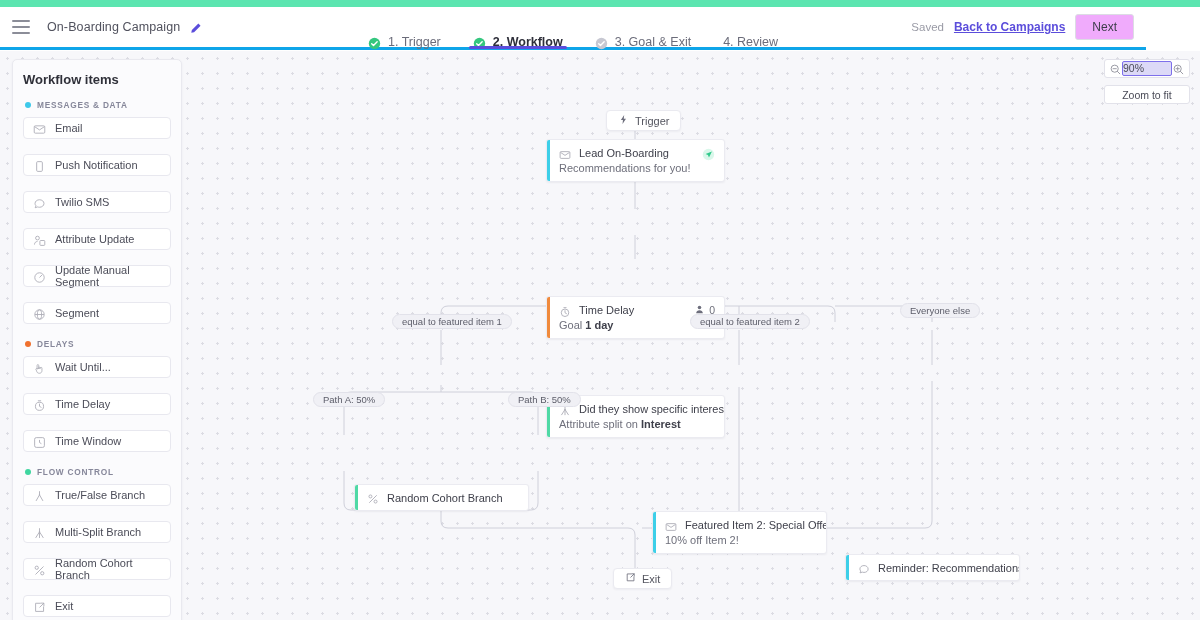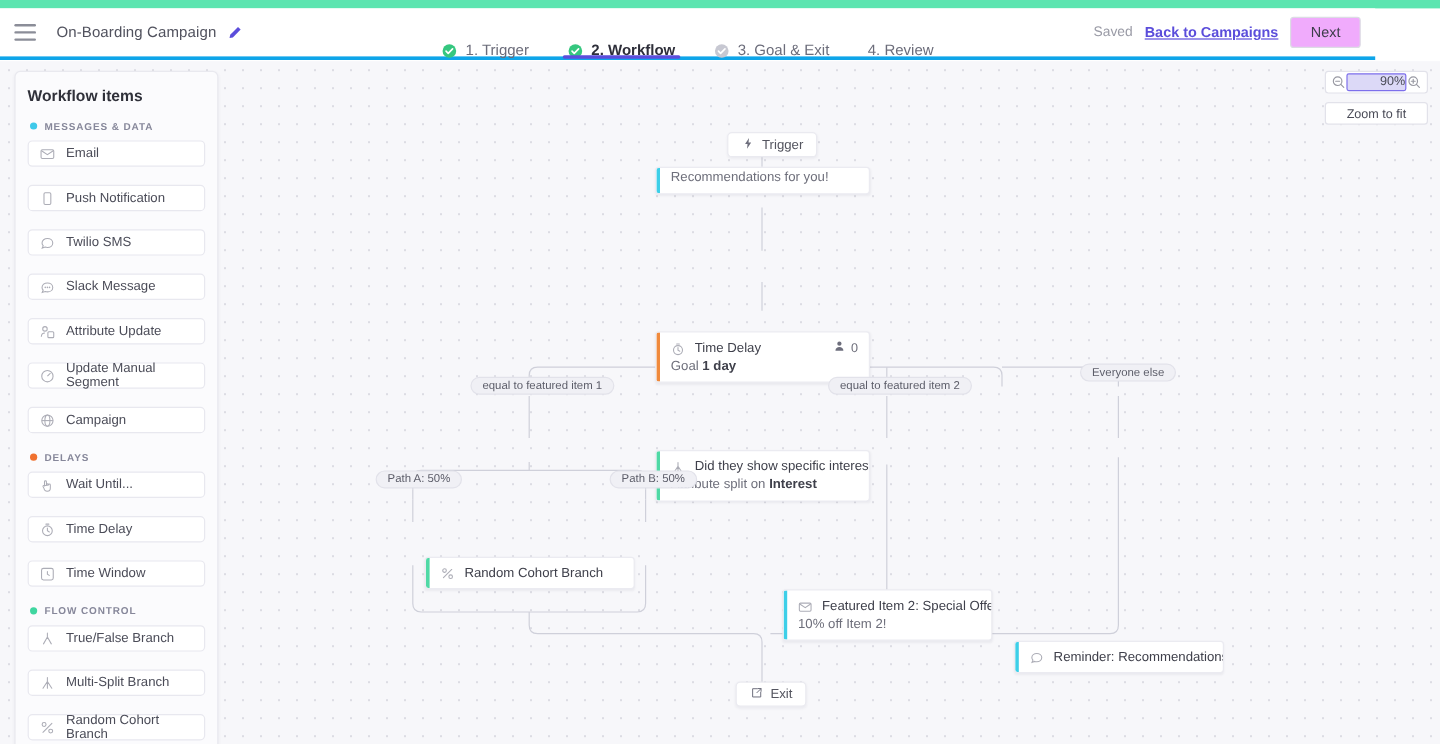--- a/index.html
+++ b/index.html
@@ -107,21 +107,21 @@
 
   
   .zoom-wrap { position: absolute; top: 8px; right: 10px; width: 86px; }
   .zoom-row {
     display: flex; align-items: center; justify-content: space-between;
     background: #ffffff; border: 1px solid #e2e2ea; border-radius: 3px;
     height: 19px; padding: 0 4px;
   }
   .zoom-btn { width: 13px; height: 13px; cursor: pointer; opacity: .7; }
   .zoom-val {
-    font-size: 10.5px; color: #4a4b57; text-align: right;
+    font-size: 10.5px; color: #4a4b57; text-align: left;
     background: #dcd9f7; border: 1px solid #7d6feb; border-radius: 2px;
     width: 56px; height: 15px; line-height: 13px; cursor: text;
   }
   .zoom-fit {
     margin-top: 7px; width: 86px; height: 19px;
     background: #ffffff; border: 1px solid #e2e2ea; border-radius: 3px;
     font-size: 10.5px; color: #4a4b57; cursor: pointer;
   }
 
   
@@ -288,31 +288,20 @@
         <span class="wf-icn">
           <svg viewBox="0 0 16 16" width="13" height="13">
               <path d="M13.5 8c0 2.7-2.5 4.6-5.5 4.6-.8 0-1.6-.1-2.3-.4l-3 1 1-2.4C2.9 10 2.5 9 2.5 8c0-2.7 2.5-4.6 5.5-4.6S13.5 5.3 13.5 8z" fill="none" stroke="#7a7b8a" stroke-width="1.1"></path>
             </svg>
         </span>
         <span class="wf-label">Twilio SMS</span>
       </div>
       <div class="wf-item">
         <span class="wf-icn">
           <svg viewBox="0 0 16 16" width="13" height="13">
-              <path d="M13.5 8c0 2.7-2.5 4.6-5.5 4.6-.8 0-1.6-.1-2.3-.4l-3 1 1-2.4C2.9 10 2.5 9 2.5 8c0-2.7 2.5-4.6 5.5-4.6S13.5 5.3 13.5 8z" fill="none" stroke="#7a7b8a" stroke-width="1.1"></path>
-              <circle cx="5.8" cy="8" r=".8" fill="#7a7b8a"></circle>
-              <circle cx="8" cy="8" r=".8" fill="#7a7b8a"></circle>
-              <circle cx="10.2" cy="8" r=".8" fill="#7a7b8a"></circle>
-            </svg>
-        </span>
-        <span class="wf-label">Slack Message</span>
-      </div>
-      <div class="wf-item">
-        <span class="wf-icn">
-          <svg viewBox="0 0 16 16" width="13" height="13">
               <circle cx="5.5" cy="5" r="2.3" fill="none" stroke="#7a7b8a" stroke-width="1.1"></circle>
               <path d="M1.8 13c0-2.3 1.7-3.8 3.7-3.8" fill="none" stroke="#7a7b8a" stroke-width="1.1"></path>
               <rect x="8.5" y="8" width="6" height="6" rx="1" fill="none" stroke="#7a7b8a" stroke-width="1.1"></rect>
             </svg>
         </span>
         <span class="wf-label">Attribute Update</span>
       </div>
       <div class="wf-item">
         <span class="wf-icn">
           <svg viewBox="0 0 16 16" width="13" height="13">
@@ -323,21 +312,21 @@
         <span class="wf-label">Update Manual Segment</span>
       </div>
       <div class="wf-item">
         <span class="wf-icn">
           <svg viewBox="0 0 16 16" width="13" height="13">
               <circle cx="8" cy="8" r="5.8" fill="none" stroke="#7a7b8a" stroke-width="1.1"></circle>
               <ellipse cx="8" cy="8" rx="2.6" ry="5.8" fill="none" stroke="#7a7b8a" stroke-width="1.1"></ellipse>
               <path d="M2.4 8h11.2" stroke="#7a7b8a" stroke-width="1.1"></path>
             </svg>
         </span>
-        <span class="wf-label">Campaign</span>
+        <span class="wf-label">Segment</span>
       </div>
 
       <div class="group-head">
         <span class="dot" style="background:#f0712f"></span>
         <span>DELAYS</span>
       </div>
       <div class="wf-item">
         <span class="wf-icn">
           <svg viewBox="0 0 16 16" width="13" height="13">
               <path d="M5 9V4.2a1 1 0 012 0V8m0-.6a1 1 0 012 0V8m0-.4a1 1 0 012 0v3.2c0 1.8-1.3 3.1-3.2 3.1S4.5 12.6 4.5 11L3.6 9.4a.9.9 0 011.4-1.1z" fill="none" stroke="#7a7b8a" stroke-width="1.05"></path>
@@ -431,20 +420,35 @@
           <svg viewBox="0 0 16 16" width="11" height="11">
               <path d="M9 1.5L4.2 8.8h3L6.6 14.5 11.6 7H8.4z" fill="#6d6e7c"></path>
             </svg>
         </span>
         <span>Trigger</span>
       </div>
     </div>
 
     <div class="node card" style="left:546px; top:88px; width:179px;">
       <span class="accent" style="background:#3dcfe8"></span>
+      <div class="card-row1">
+        <span class="wf-icn">
+          <svg viewBox="0 0 16 16" width="12" height="12">
+              <rect x="1.5" y="3.5" width="13" height="9" rx="1.3" fill="none" stroke="#7a7b8a" stroke-width="1.2"></rect>
+              <path d="M2 4.5l6 4 6-4" fill="none" stroke="#7a7b8a" stroke-width="1.2"></path>
+            </svg>
+        </span>
+        <span class="card-title">Lead On-Boarding</span>
+        <span class="status-badge">
+          <svg viewBox="0 0 16 16" width="13" height="13">
+              <circle cx="8" cy="8" r="7" fill="#d9f7ea"></circle>
+              <path d="M12.2 4.2L4.4 7.4l2.9 1.3 1.3 2.9z" fill="#2fc98a"></path>
+            </svg>
+        </span>
+      </div>
       <div class="card-sub">Recommendations for you!</div>
     </div>
 
     <div class="node card" style="left:546px; top:202px; width:179px;">
       <span class="accent" style="background:#f08a3c"></span>
       <div class="card-row1">
         <span class="wf-icn">
           <svg viewBox="0 0 16 16" width="12" height="12">
               <circle cx="8" cy="9" r="5" fill="none" stroke="#7a7b8a" stroke-width="1.2"></circle>
               <path d="M8 6.2V9l2 1.2M6.5 2.2h3" stroke="#7a7b8a" stroke-width="1.2" fill="none" stroke-linecap="round"></path>

